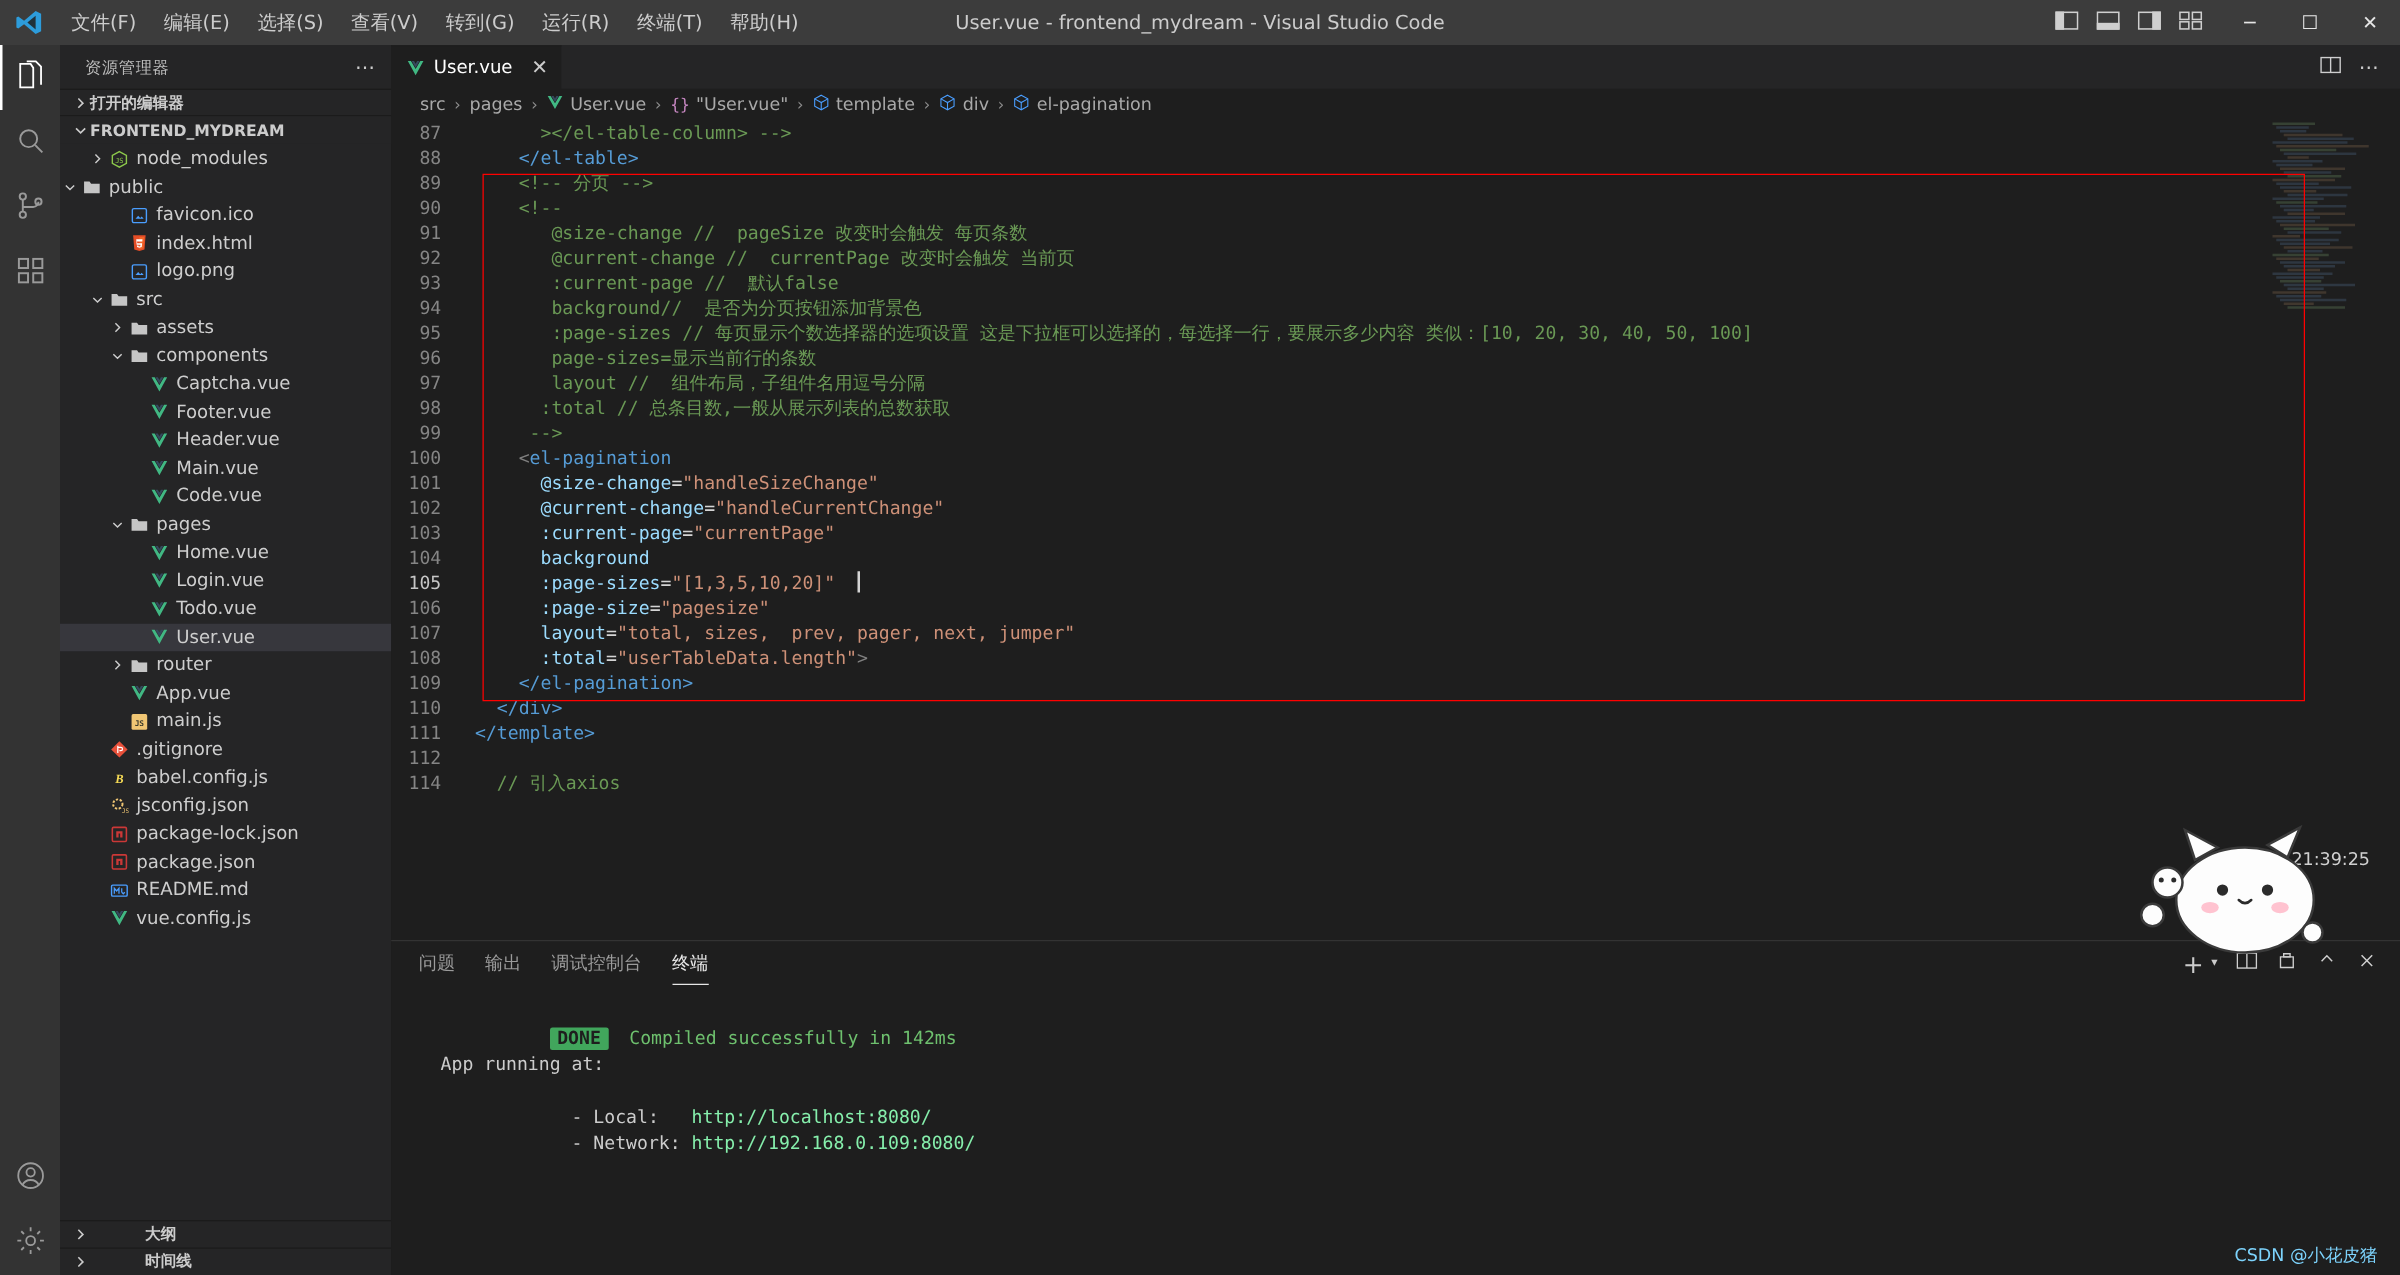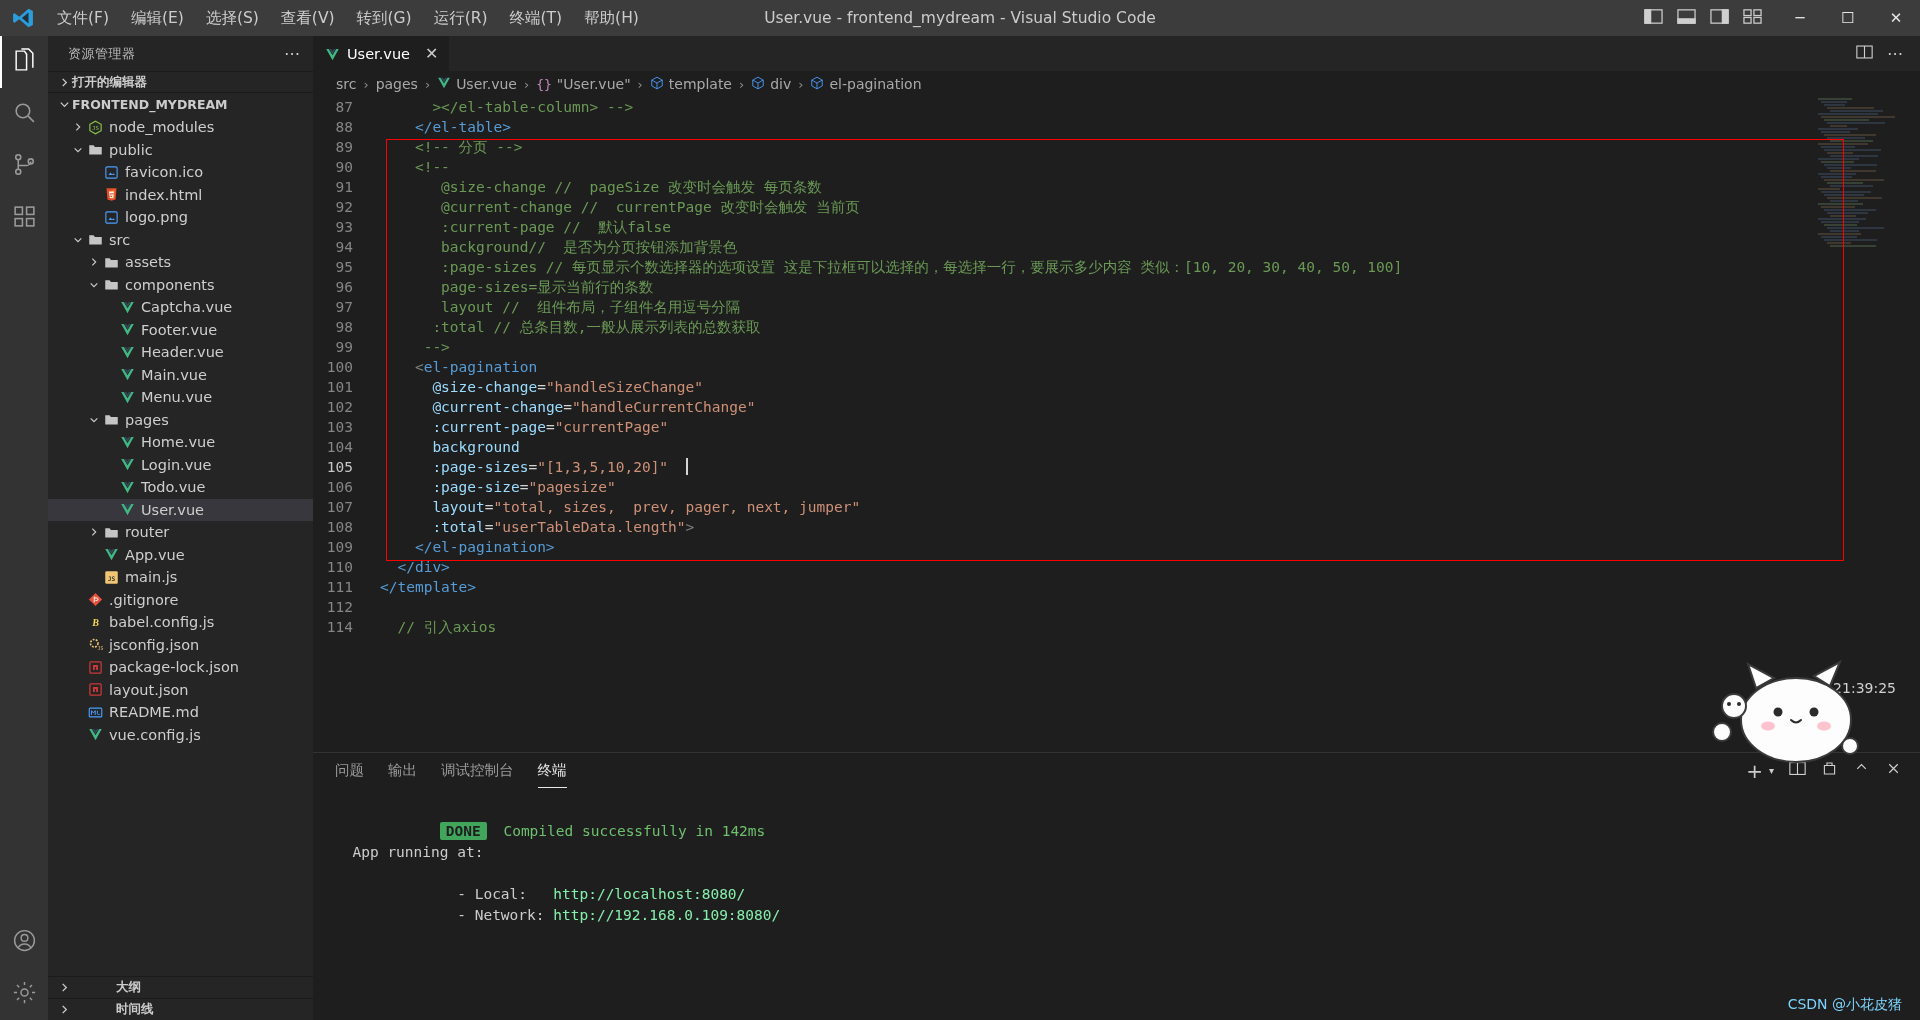--- a/index.html
+++ b/index.html
@@ -286,75 +286,75 @@
               </svg>
             </span>
             <span class="ficon">
               <svg viewBox="0 0 24 24">
                 <path d="M12 2 21 7v10l-9 5-9-5V7Z" fill="none" stroke="#8cc84b" stroke-width="1.8"></path>
                 <text x="12" y="16" font-size="9" fill="#8cc84b" text-anchor="middle" font-family="monospace">JS</text>
               </svg>
             </span>
             <span class="lbl">node_modules</span>
           </div>
+          <div class="row" style="">
+            <span class="twisty">
+              <svg viewBox="0 0 12 12" fill="none" stroke="#cccccc" stroke-width="1.4">
+                <path d="M2 4 L6 8 L10 4"></path>
+              </svg>
+            </span>
+            <span class="ficon">
+              <svg viewBox="0 0 24 24">
+                <path d="M2 5h7l2 3h11v12H2Z" fill="#c5c5c5"></path>
+              </svg>
+            </span>
+            <span class="lbl">public</span>
+          </div>
+          <div class="row" style="padding-left: 38px;">
+            <span class="twisty"></span>
+            <span class="ficon">
+              <svg viewBox="0 0 24 24">
+                <rect x="3" y="3" width="18" height="18" rx="2" fill="none" stroke="#4a9eff" stroke-width="1.8"></rect>
+                <path d="M7 16l3.5-4 2.5 3 2-2 2.5 3Z" fill="#4a9eff"></path>
+              </svg>
+            </span>
+            <span class="lbl">favicon.ico</span>
+          </div>
+          <div class="row" style="padding-left: 38px;">
+            <span class="twisty"></span>
+            <span class="ficon">
+              <svg viewBox="0 0 24 24">
+                <path d="M4 2h16l-1.5 18L12 22l-6.5-2Z" fill="#e44d26"></path>
+                <path d="M12 4v16l5-1.5L18 4Z" fill="#f16529"></path>
+                <path d="M8 7h8l-.3 3H9l.2 2h6.3l-.5 5-3 1-3-1-.2-2h2l.1 1 1.1.4 1.2-.4.2-2H8.5Z" fill="#fff"></path>
+              </svg>
+            </span>
+            <span class="lbl">index.html</span>
+          </div>
+          <div class="row" style="padding-left: 38px;">
+            <span class="twisty"></span>
+            <span class="ficon">
+              <svg viewBox="0 0 24 24">
+                <rect x="3" y="3" width="18" height="18" rx="2" fill="none" stroke="#4a9eff" stroke-width="1.8"></rect>
+                <path d="M7 16l3.5-4 2.5 3 2-2 2.5 3Z" fill="#4a9eff"></path>
+              </svg>
+            </span>
+            <span class="lbl">logo.png</span>
+          </div>
           <div class="row" style="padding-left: 22px;">
             <span class="twisty">
               <svg viewBox="0 0 12 12" fill="none" stroke="#cccccc" stroke-width="1.4">
                 <path d="M2 4 L6 8 L10 4"></path>
               </svg>
             </span>
             <span class="ficon">
               <svg viewBox="0 0 24 24">
                 <path d="M2 5h7l2 3h11v12H2Z" fill="#c5c5c5"></path>
               </svg>
             </span>
-            <span class="lbl">public</span>
-          </div>
-          <div class="row" style="padding-left: 38px;">
-            <span class="twisty"></span>
-            <span class="ficon">
-              <svg viewBox="0 0 24 24">
-                <rect x="3" y="3" width="18" height="18" rx="2" fill="none" stroke="#4a9eff" stroke-width="1.8"></rect>
-                <path d="M7 16l3.5-4 2.5 3 2-2 2.5 3Z" fill="#4a9eff"></path>
-              </svg>
-            </span>
-            <span class="lbl">favicon.ico</span>
-          </div>
-          <div class="row" style="padding-left: 38px;">
-            <span class="twisty"></span>
-            <span class="ficon">
-              <svg viewBox="0 0 24 24">
-                <path d="M4 2h16l-1.5 18L12 22l-6.5-2Z" fill="#e44d26"></path>
-                <path d="M12 4v16l5-1.5L18 4Z" fill="#f16529"></path>
-                <path d="M8 7h8l-.3 3H9l.2 2h6.3l-.5 5-3 1-3-1-.2-2h2l.1 1 1.1.4 1.2-.4.2-2H8.5Z" fill="#fff"></path>
-              </svg>
-            </span>
-            <span class="lbl">index.html</span>
-          </div>
-          <div class="row" style="padding-left: 38px;">
-            <span class="twisty"></span>
-            <span class="ficon">
-              <svg viewBox="0 0 24 24">
-                <rect x="3" y="3" width="18" height="18" rx="2" fill="none" stroke="#4a9eff" stroke-width="1.8"></rect>
-                <path d="M7 16l3.5-4 2.5 3 2-2 2.5 3Z" fill="#4a9eff"></path>
-              </svg>
-            </span>
-            <span class="lbl">logo.png</span>
-          </div>
-          <div class="row" style="padding-left: 22px;">
-            <span class="twisty">
-              <svg viewBox="0 0 12 12" fill="none" stroke="#cccccc" stroke-width="1.4">
-                <path d="M2 4 L6 8 L10 4"></path>
-              </svg>
-            </span>
-            <span class="ficon">
-              <svg viewBox="0 0 24 24">
-                <path d="M2 5h7l2 3h11v12H2Z" fill="#c5c5c5"></path>
-              </svg>
-            </span>
             <span class="lbl">src</span>
           </div>
           <div class="row" style="padding-left: 38px;">
             <span class="twisty">
               <svg viewBox="0 0 12 12" fill="none" stroke="#cccccc" stroke-width="1.4">
                 <path d="M4 2 L8 6 L4 10"></path>
               </svg>
             </span>
             <span class="ficon">
               <svg viewBox="0 0 24 24">
@@ -417,21 +417,21 @@
             <span class="lbl">Main.vue</span>
           </div>
           <div class="row" style="padding-left: 54px;">
             <span class="twisty"></span>
             <span class="ficon">
               <svg viewBox="0 0 24 24">
                 <path d="M2 3h4l6 10 6-10h4L12 21Z" fill="#41b883"></path>
                 <path d="M7 3h3l2 3.4L14 3h3l-5 8.5Z" fill="#35495e"></path>
               </svg>
             </span>
-            <span class="lbl">Menu.vue</span>
+            <span class="lbl">Code.vue</span>
           </div>
           <div class="row" style="padding-left: 38px;">
             <span class="twisty">
               <svg viewBox="0 0 12 12" fill="none" stroke="#cccccc" stroke-width="1.4">
                 <path d="M2 4 L6 8 L10 4"></path>
               </svg>
             </span>
             <span class="ficon">
               <svg viewBox="0 0 24 24">
                 <path d="M2 5h7l2 3h11v12H2Z" fill="#c5c5c5"></path>
@@ -552,21 +552,21 @@
             <span class="lbl">package-lock.json</span>
           </div>
           <div class="row" style="padding-left: 22px;">
             <span class="twisty"></span>
             <span class="ficon">
               <svg viewBox="0 0 24 24">
                 <rect x="3" y="3" width="18" height="18" rx="1.5" fill="none" stroke="#cb3837" stroke-width="2"></rect>
                 <path d="M8 8h8v8h-3V11h-2v5H8Z" fill="#cb3837"></path>
               </svg>
             </span>
-            <span class="lbl">layout.json</span>
+            <span class="lbl">package.json</span>
           </div>
           <div class="row" style="padding-left: 22px;">
             <span class="twisty"></span>
             <span class="ficon">
               <svg viewBox="0 0 24 24">
                 <rect x="2" y="5" width="20" height="14" rx="1.5" fill="none" stroke="#4a9eff" stroke-width="1.8"></rect>
                 <path d="M5.5 16V9l3 3.5L11.5 9v7M15 9v5M15 14l2 2 2-2" stroke="#4a9eff" stroke-width="1.6" fill="none"></path>
               </svg>
             </span>
             <span class="lbl">README.md</span>

